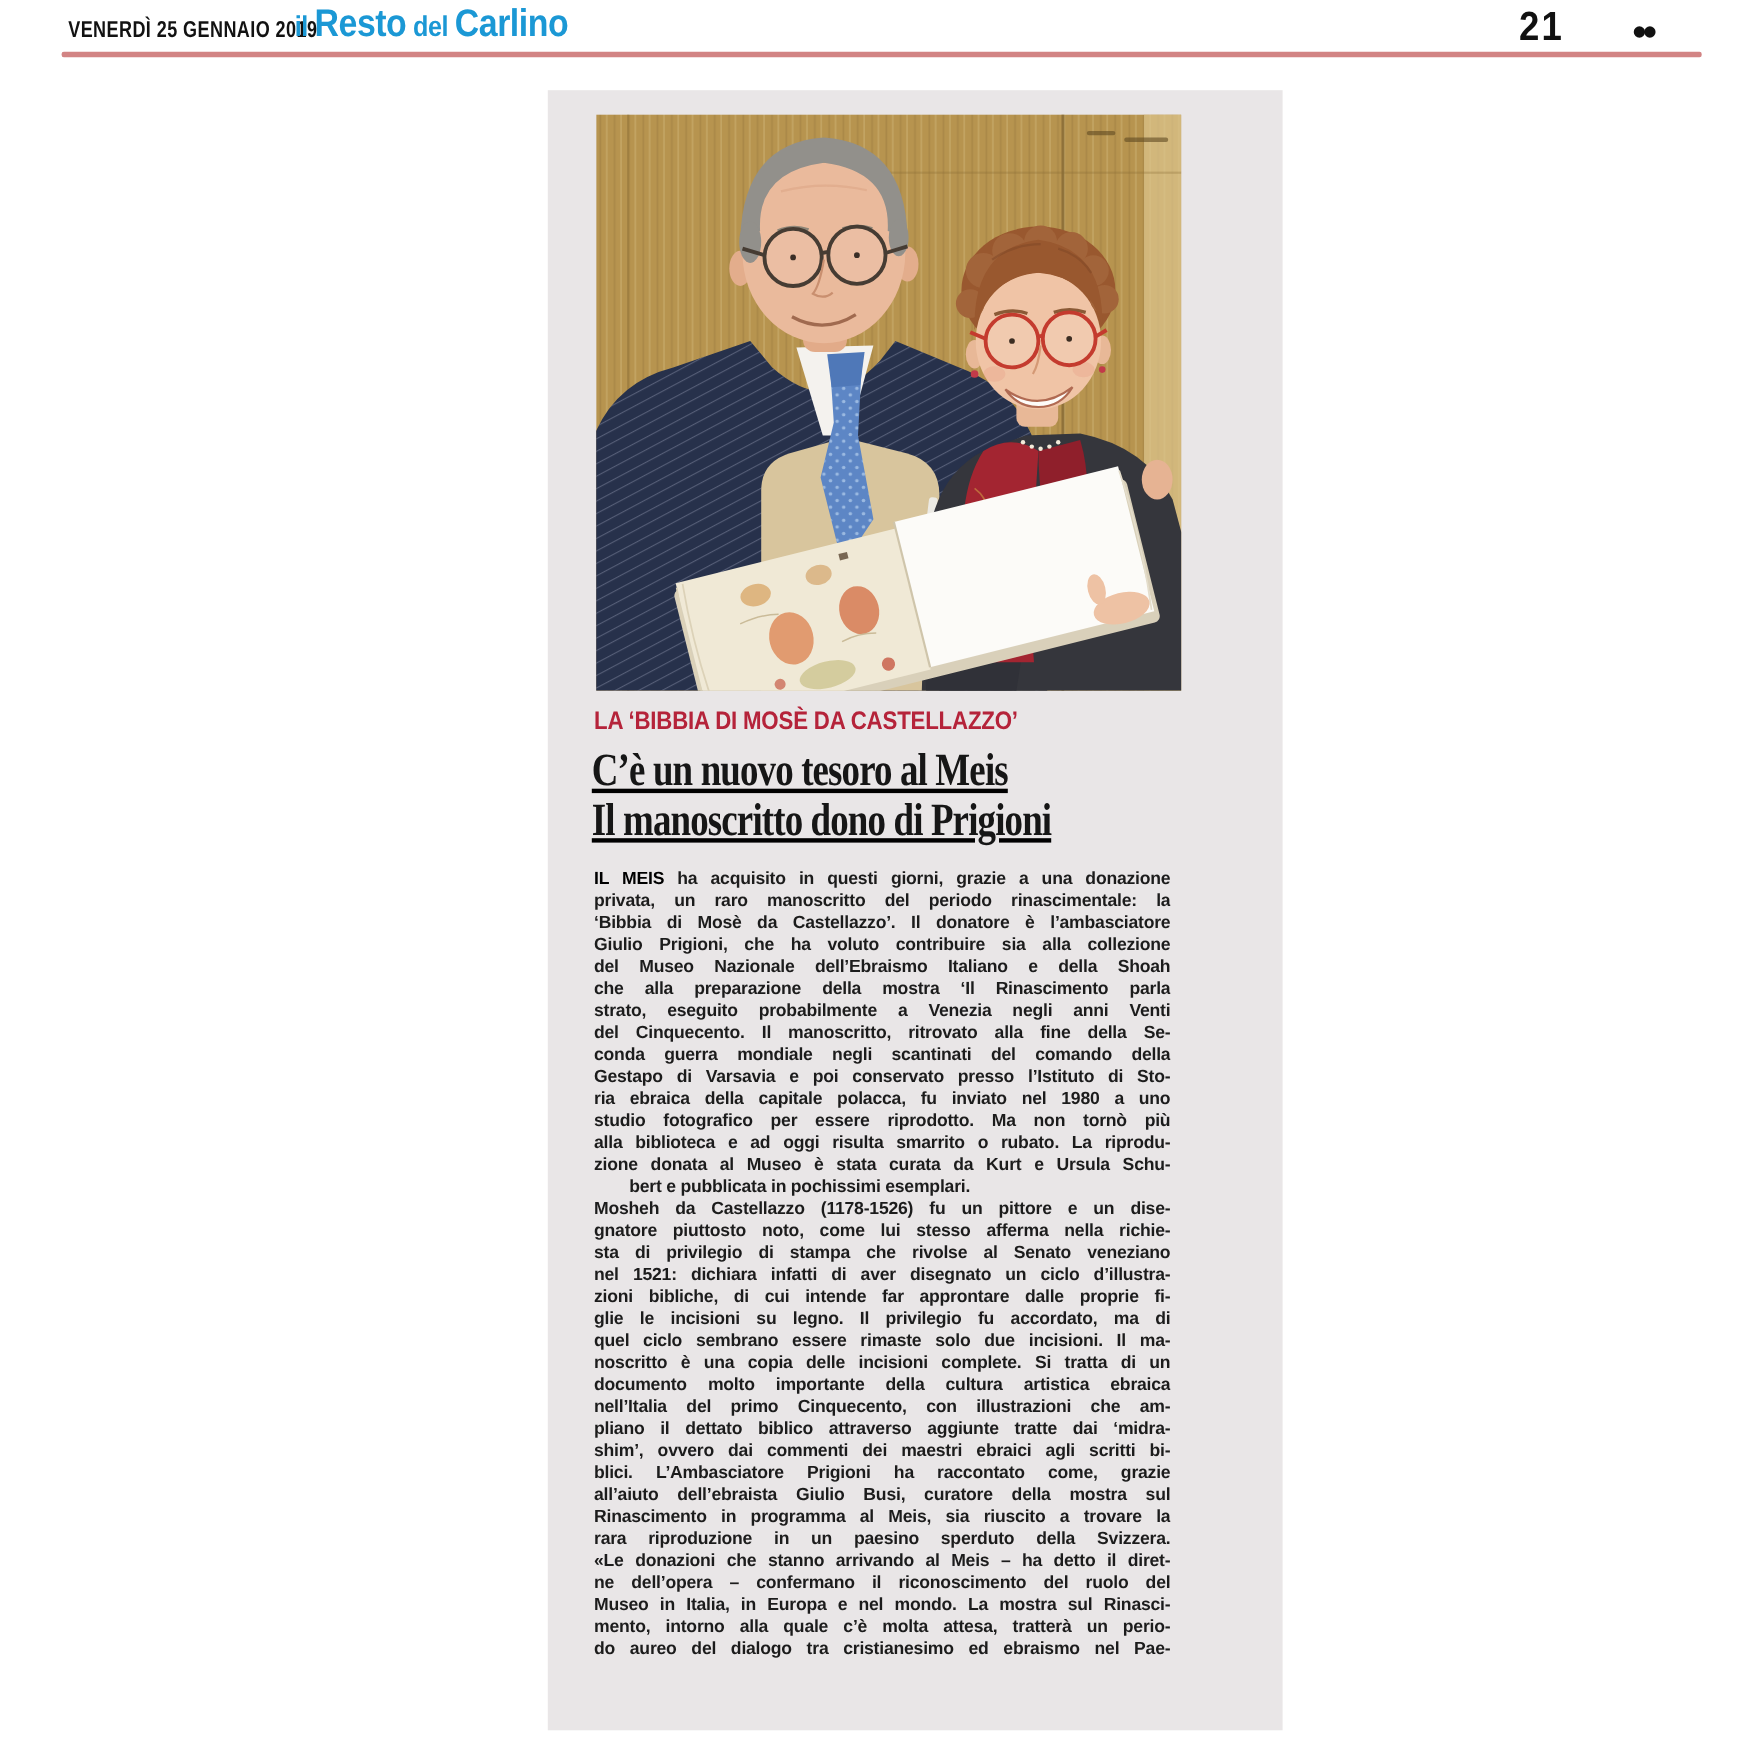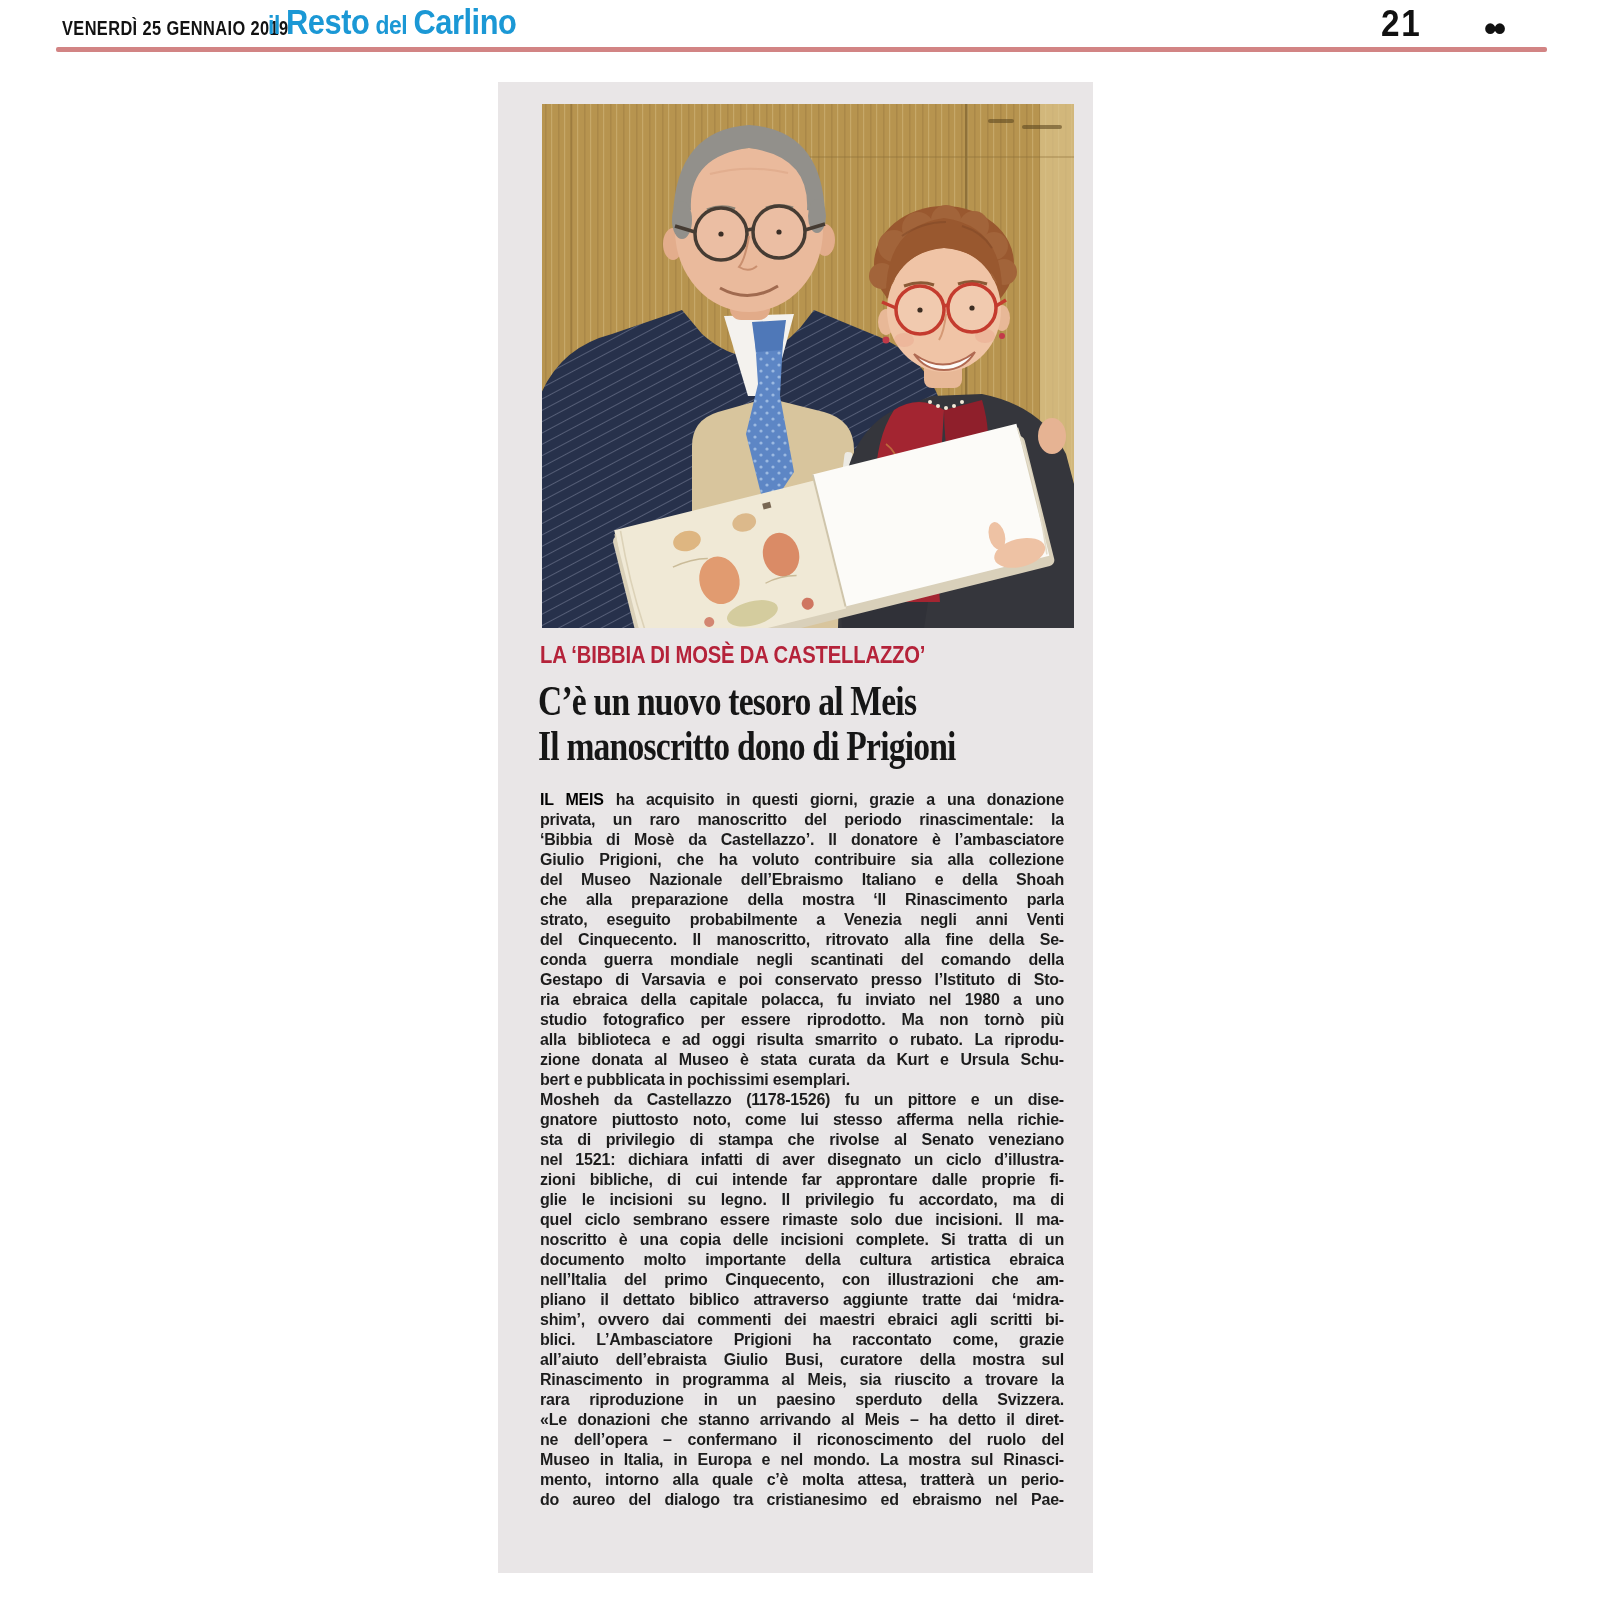--- a/index.html
+++ b/index.html
@@ -43,53 +43,53 @@
     position:absolute;left:1484px;top:8px;
     font-size:36px;font-weight:700;color:#111;
     letter-spacing:-3px;
   }
   .rule{
     position:absolute;left:56px;top:47px;width:1491px;height:5px;
     background:var(--rule-red);border-radius:2px;
   }
   
   .card{
-    position:absolute;left:498px;top:82px;width:595px;height:1491px;
+    position:absolute;left:498px;top:82px;width:668px;height:1491px;
     background:var(--card-bg);
   }
   .photo{
     position:absolute;left:44px;top:22px;width:532px;height:524px;
     display:block;
   }
   .kicker{
     position:absolute;left:42px;top:560px;
     font-size:23px;font-weight:700;color:var(--kicker-red);
     white-space:nowrap;transform:scaleX(.88);transform-origin:0 0;
     letter-spacing:-.2px;
   }
   .headline{
-    position:absolute;left:40px;top:597px;width:545px;
+    position:absolute;left:40px;top:597px;width:545px;text-decoration:underline;
   }
   .headline-line{
     font-family:"Liberation Serif",serif;
     font-weight:700;font-size:42px;line-height:45px;height:45px;
     color:#161616;letter-spacing:-1px;white-space:nowrap;
     transform:scaleX(.8);transform-origin:0 50%;
   }
   .body-copy{
     position:absolute;left:42px;top:708px;width:524px;
     color:var(--body-text);
   }
   .line{
     font-size:16px;font-weight:700;line-height:20px;height:20px;
     letter-spacing:-.2px;
     text-align:justify;text-align-last:justify;
     overflow:hidden;
   }
-  .line.last{text-align-last:left;}
+  .line.last{text-align-last:left;margin-left:32px;}
   .line b{color:#000;}
 </style>
 </head>
 <body>
 
 <div class="date">VENERDÌ 25 GENNAIO 2019</div>
 
 <div class="masthead">
   <span class="w-small">il</span>
   <span class="w-big">Resto</span>

